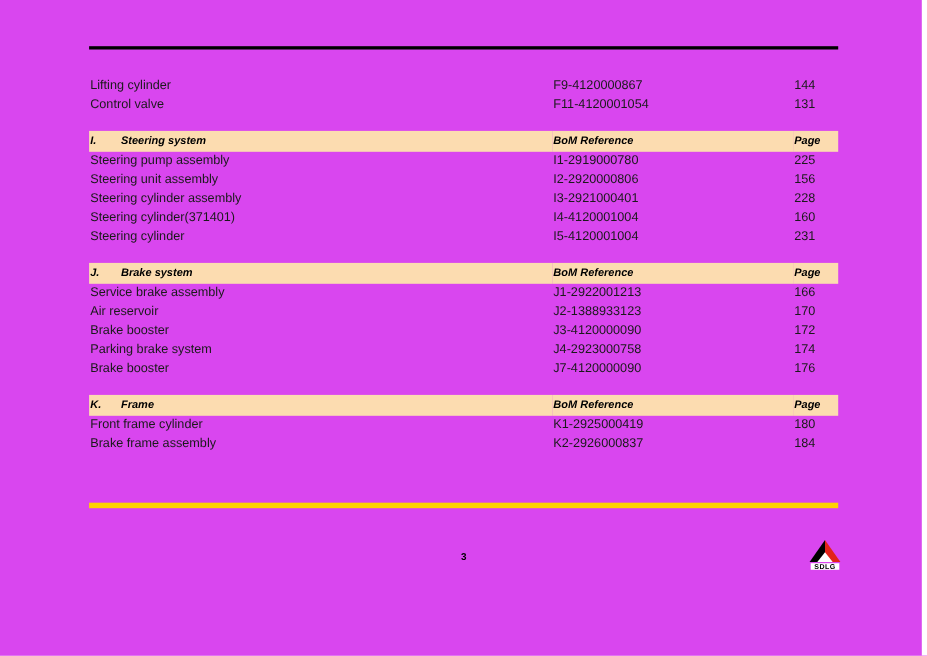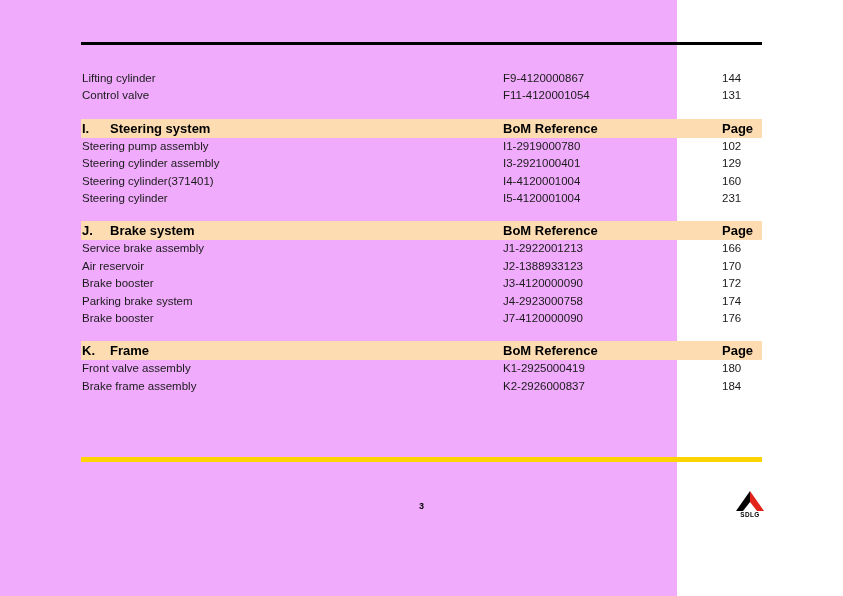--- a/index.html
+++ b/index.html
@@ -9,23 +9,23 @@
   body {
     width: 843px;
     height: 596px;
     background: #ffffff;
     font-family: "Liberation Sans", sans-serif;
     color: #000000;
     overflow: hidden;
   }
   .page {
     position: relative;
-    width: 677px;
+    width: 838px;
     height: 596px;
-    background: #f0abfc;
+    background: #d946ef;
   }
   .top-rule {
     position: absolute;
     left: 81px;
     top: 42px;
     width: 681px;
     height: 3px;
     background: #000000;
   }
   .toc {
@@ -49,25 +49,26 @@
   .col-page   { width: 41px;  }
 
   .row-item td {
     font-size: 11.5px;
     line-height: 17.4px;
     height: 17.4px;
     color: #1a1a1a;
   }
   .row-header td {
     background: #fcdcb0;
-    font-size: 13px;
+    font-size: 10px;
     font-weight: bold;
     line-height: 19px;
     height: 19px;
     color: #000000;
+    font-style: italic;
   }
   .row-spacer td {
     height: 14px;
     line-height: 14px;
     font-size: 1px;
   }
   .sec-letter {
     display: inline-block;
     width: 28px;
   }
@@ -134,26 +135,31 @@
           </tr>
 
         <tr class="row-header">
           <td class="cell-name"><span class="sec-letter">I.</span><span>Steering system</span></td>
           <td class="cell-ref">BoM Reference</td>
           <td class="cell-page">Page</td>
         </tr>
         <tr class="row-item">
           <td class="cell-name">Steering pump assembly</td>
           <td class="cell-ref">I1-2919000780</td>
-          <td class="cell-page">102</td>
+          <td class="cell-page">225</td>
+        </tr>
+        <tr class="row-item">
+          <td class="cell-name">Steering unit assembly</td>
+          <td class="cell-ref">I2-2920000806</td>
+          <td class="cell-page">156</td>
         </tr>
         <tr class="row-item">
           <td class="cell-name">Steering cylinder assembly</td>
           <td class="cell-ref">I3-2921000401</td>
-          <td class="cell-page">129</td>
+          <td class="cell-page">228</td>
         </tr>
         <tr class="row-item">
           <td class="cell-name">Steering cylinder(371401)</td>
           <td class="cell-ref">I4-4120001004</td>
           <td class="cell-page">160</td>
         </tr>
         <tr class="row-item">
           <td class="cell-name">Steering cylinder</td>
           <td class="cell-ref">I5-4120001004</td>
           <td class="cell-page">231</td>
@@ -197,21 +203,21 @@
         <tr class="row-spacer">
             <td colspan="3"></td>
           </tr>
 
         <tr class="row-header">
           <td class="cell-name"><span class="sec-letter">K.</span><span>Frame</span></td>
           <td class="cell-ref">BoM Reference</td>
           <td class="cell-page">Page</td>
         </tr>
         <tr class="row-item">
-          <td class="cell-name">Front valve assembly</td>
+          <td class="cell-name">Front frame cylinder</td>
           <td class="cell-ref">K1-2925000419</td>
           <td class="cell-page">180</td>
         </tr>
         <tr class="row-item">
           <td class="cell-name">Brake frame assembly</td>
           <td class="cell-ref">K2-2926000837</td>
           <td class="cell-page">184</td>
         </tr>
 
       </tbody>

